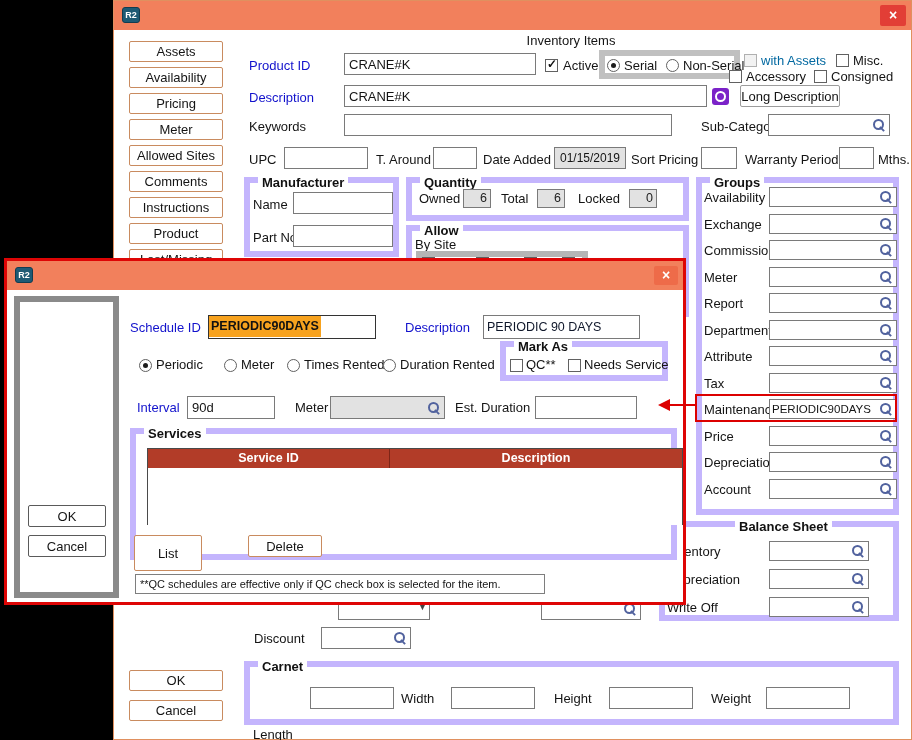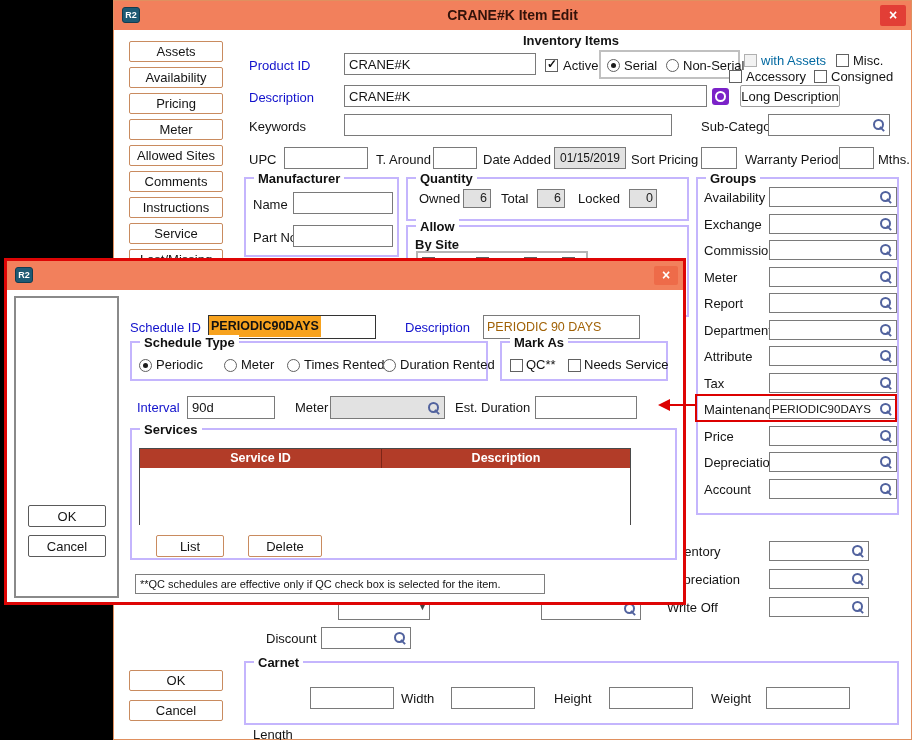--- a/index.html
+++ b/index.html
@@ -9,30 +9,30 @@
 .win{position:absolute;background:#fff}
 #mw{left:113px;top:0;width:799px;height:740px;border:1px solid #e0905f;z-index:1}
 #dlg{left:4px;top:258px;width:682px;height:347px;border:3px solid #de0505;z-index:30}
 .tb{position:absolute;left:0;top:0;right:0;height:29px;background:#f2805c}
 .ttl{position:absolute;left:0;right:0;top:6px;text-align:center;font-size:14px;font-weight:bold;color:#33120a}
 .appicon{position:absolute;left:8px;top:6px;width:18px;height:16px;background:#1e5a74;border:1px solid #123c50;border-radius:3px;color:#fff;font-size:9px;font-weight:bold;text-align:center;line-height:14px}
 .closebtn{position:absolute;top:4px;right:5px;width:26px;height:21px;background:#e23e36;color:#fff;text-align:center;line-height:20px;font-size:14px;font-weight:bold;border-radius:2px;cursor:pointer}
 #dlg .closebtn{width:24px;height:19px;background:#ee6b49;top:5px;line-height:18px}
 .lbl{position:absolute;font-size:13px;color:#141414;white-space:nowrap}
 .bl{color:#1212cc}
-.bold{font-weight:bold}
+.bold{font-weight:normal}
 .dim{color:#0369a1}
 .inp{position:absolute;border:1px solid #7a7a7a;background:#fff;font:13px "Liberation Sans",sans-serif;padding:1px 4px;height:22px;color:#141414}
 .fld{position:absolute;border:1px solid #7a7a7a;background:#fff;height:20px}
 .vv{display:block;font-size:11.5px;line-height:18px;padding:0 16px 0 2px;white-space:nowrap;overflow:hidden;color:#141414}
 .vmid{display:block;font-size:12px;line-height:20px;text-align:center;color:#141414}
 .vnum{display:block;font-size:12.5px;line-height:17px;text-align:right;padding-right:3px;color:#222}
-.vbig{display:block;font-size:12.5px;line-height:22px;padding-left:3px;white-space:nowrap;overflow:hidden;color:#a16207}
+.vbig{display:block;font-size:12.5px;line-height:22px;padding-left:3px;white-space:nowrap;overflow:hidden;color:#0f172a}
 .gray{background:#e2e2e2}
-.fs{position:absolute;border:2px solid #c4b5fd}
+.fs{position:absolute;border:6px solid #c4b5fd}
 .leg{position:absolute;top:-8px;left:8px;background:#fff;padding:0 4px;font-size:13px;font-weight:bold;color:#111;white-space:nowrap}
 .btn{position:absolute;background:#fff;border:1px solid #c98b5f;border-radius:2px;font-size:13px;color:#141414;display:flex;align-items:center;justify-content:center;cursor:pointer}
 .btn.gb{border-color:#9c9c9c}
 .btn.db{border-color:#5a5a5a}
 .cb{position:absolute;width:13px;height:13px;border:1px solid #616161;background:#fff}
 .cb.ck::after{content:"\2713";position:absolute;left:1px;top:-3px;font-size:12px;font-weight:bold;color:#101010}
 .cb.dis{border-color:#b0b0b0;background:#f2f2f2}
 .rd{position:absolute;width:13px;height:13px;border:1px solid #616161;border-radius:50%;background:#fff}
 .rd.ck::after{content:"";position:absolute;left:3px;top:3px;width:5px;height:5px;border-radius:50%;background:#1c1c1c}
 .si{position:absolute;right:2px;top:50%;margin-top:-8px;width:16px;height:16px}
@@ -50,32 +50,31 @@
 .ann{position:absolute;z-index:40}
 </style>
 </head>
 <body>
 
 <div id="root">
 
   <div class="win" id="mw">
     <div class="tb">
       <span class="appicon">R2</span>
-      <span class="ttl">CRANE#K Item Edit</span>
       <span class="closebtn">×</span>
     </div>
 
     <div class="btn" style="left:15px;top:40px;width:94px;height:21px">Assets</div>
     <div class="btn" style="left:15px;top:66px;width:94px;height:21px">Availability</div>
     <div class="btn" style="left:15px;top:92px;width:94px;height:21px">Pricing</div>
     <div class="btn" style="left:15px;top:118px;width:94px;height:21px">Meter</div>
     <div class="btn" style="left:15px;top:144px;width:94px;height:21px">Allowed Sites</div>
     <div class="btn" style="left:15px;top:170px;width:94px;height:21px">Comments</div>
     <div class="btn" style="left:15px;top:196px;width:94px;height:21px">Instructions</div>
-    <div class="btn" style="left:15px;top:222px;width:94px;height:21px">Service</div>
+    <div class="btn" style="left:15px;top:222px;width:94px;height:21px">Product</div>
     <div class="btn" style="left:15px;top:248px;width:94px;height:21px">Lost/Missing</div>
     <div class="btn" style="left:15px;top:669px;width:94px;height:21px">OK</div>
     <div class="btn" style="left:15px;top:699px;width:94px;height:21px">Cancel</div>
 
     <span class="lbl bold" style="left:357px;top:32px;width:200px;text-align:center">Inventory Items</span>
 
     <span class="lbl bl" style="left:135px;top:57px">Product ID</span>
     <input class="inp" style="left: 230px; top: 52px; width: 192px;" value="CRANE#K">
     <span class="cb ck" style="left:431px;top:58px"></span>
     <span class="lbl" style="left:449px;top:57px">Active</span>
@@ -215,20 +214,23 @@
     <div class="fld" style="left:655px;top:451px;width:128px">
         <span class="vv"></span>
         <span class="si"></span>
       </div>
     <span class="lbl" style="left:590px;top:481px">Account</span>
     <div class="fld" style="left:655px;top:478px;width:128px">
         <span class="vv"></span>
         <span class="si"></span>
       </div>
 
+    <div class="fs" style="left:545px;top:520px;width:240px;height:100px">
+      <span class="leg" style="left:70px">Balance Sheet</span>
+    </div>
     <span class="lbl" style="left:553px;top:543px">Inventory</span>
     <div class="fld" style="left:655px;top:540px;width:100px">
         <span class="vv"></span>
         <span class="si"></span>
       </div>
     <span class="lbl" style="left:553px;top:571px">Depreciation</span>
     <div class="fld" style="left:655px;top:568px;width:100px">
         <span class="vv"></span>
         <span class="si"></span>
       </div>
@@ -238,21 +240,21 @@
         <span class="si"></span>
       </div>
 
     <div class="fld" style="left:224px;top:597px;width:92px;height:22px">
         <span class="dd">▼</span>
       </div>
     <div class="fld" style="left:427px;top:597px;width:100px;height:22px">
         <span class="si"></span>
       </div>
 
-    <span class="lbl" style="left:152px;top:630px">Discount</span>
+    <span class="lbl" style="left:140px;top:630px">Discount</span>
     <div class="fld" style="left:207px;top:626px;width:90px;height:22px">
         <span class="vv" style="line-height:20px"></span>
         <span class="si"></span>
       </div>
 
     <div class="fs" style="left:130px;top:660px;width:655px;height:64px">
       <span class="leg">Carnet</span>
     </div>
     <span class="lbl" style="left:139px;top:726px">Length</span>
     <input class="inp" style="left: 196px; top: 686px; width: 84px;" value="">
@@ -276,23 +278,20 @@
 
     <span class="lbl bl" style="left:123px;top:59px">Schedule ID</span>
     <div class="fld" style="left:201px;top:54px;width:168px;height:24px;border-color:#333">
       <span class="hl">PERIODIC90DAYS</span>
     </div>
     <span class="lbl bl" style="left:398px;top:59px">Description</span>
     <div class="fld" style="left:476px;top:54px;width:157px;height:24px">
       <span class="vbig">PERIODIC 90 DAYS</span>
     </div>
 
-    <div class="fs" style="left:123px;top:80px;width:358px;height:40px">
-      <span class="leg">Schedule Type</span>
-    </div>
     <span class="rd ck" style="left:132px;top:98px"></span>
     <span class="lbl" style="left:149px;top:96px">Periodic</span>
     <span class="rd" style="left:217px;top:98px"></span>
     <span class="lbl" style="left:234px;top:96px">Meter</span>
     <span class="rd" style="left:280px;top:98px"></span>
     <span class="lbl" style="left:297px;top:96px">Times Rented</span>
     <span class="rd" style="left:376px;top:98px"></span>
     <span class="lbl" style="left:393px;top:96px">Duration Rented</span>
 
     <div class="fs" style="left:493px;top:80px;width:168px;height:40px">
@@ -309,28 +308,28 @@
     <div class="fld gray" style="left:323px;top:135px;width:115px;height:23px">
       <span class="vv" style="line-height:21px"></span>
       <span class="si"></span>
     </div>
     <span class="lbl" style="left:448px;top:139px">Est. Duration</span>
     <input class="inp" style="left: 528px; top: 135px; width: 102px; height: 23px;" value="">
 
     <div class="fs" style="left:123px;top:167px;width:547px;height:132px">
       <span class="leg">Services</span>
     </div>
-    <div class="svctbl" style="left:132px;top:187px;width:492px;height:77px">
+    <div class="svctbl" style="left:140px;top:187px;width:536px;height:77px">
       <div class="tblhead">
         <div style="width:242px">Service ID</div>
         <div style="flex:1">Description</div>
       </div>
       <div style="height:57px;background:#fff"></div>
     </div>
-    <div class="btn" style="left:149px;top:274px;width:68px;height:22px">List</div>
+    <div class="btn" style="left:127px;top:274px;width:68px;height:36px">List</div>
     <div class="btn" style="left:241px;top:274px;width:74px;height:22px">Delete</div>
 
     <div class="note" style="left:128px;top:313px;width:410px;height:20px">**QC schedules are effective only if QC check box is selected for the item.</div>
   </div>
 
   <div class="ann" style="left:658px;top:399px;width:0;height:0;border-top:6px solid transparent;border-bottom:6px solid transparent;border-right:12px solid #dc0000"></div>
   <div class="ann" style="left:668px;top:404px;width:29px;height:2px;background:#dc0000"></div>
   <div class="ann" style="left:695px;top:394px;width:202px;height:28px;border:2px solid #dc0000"></div>
 
 </div>

